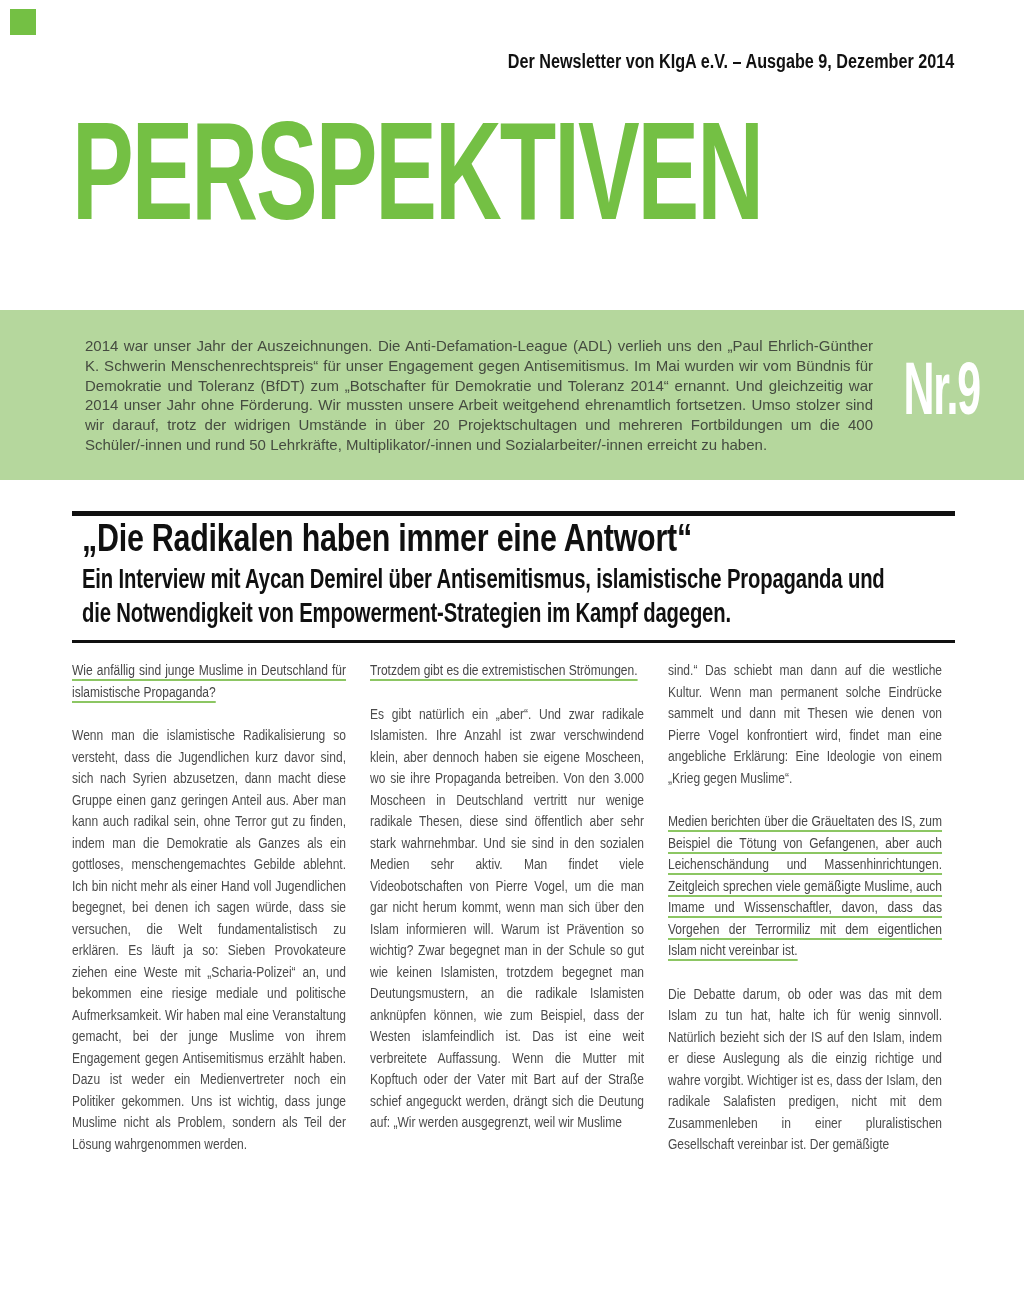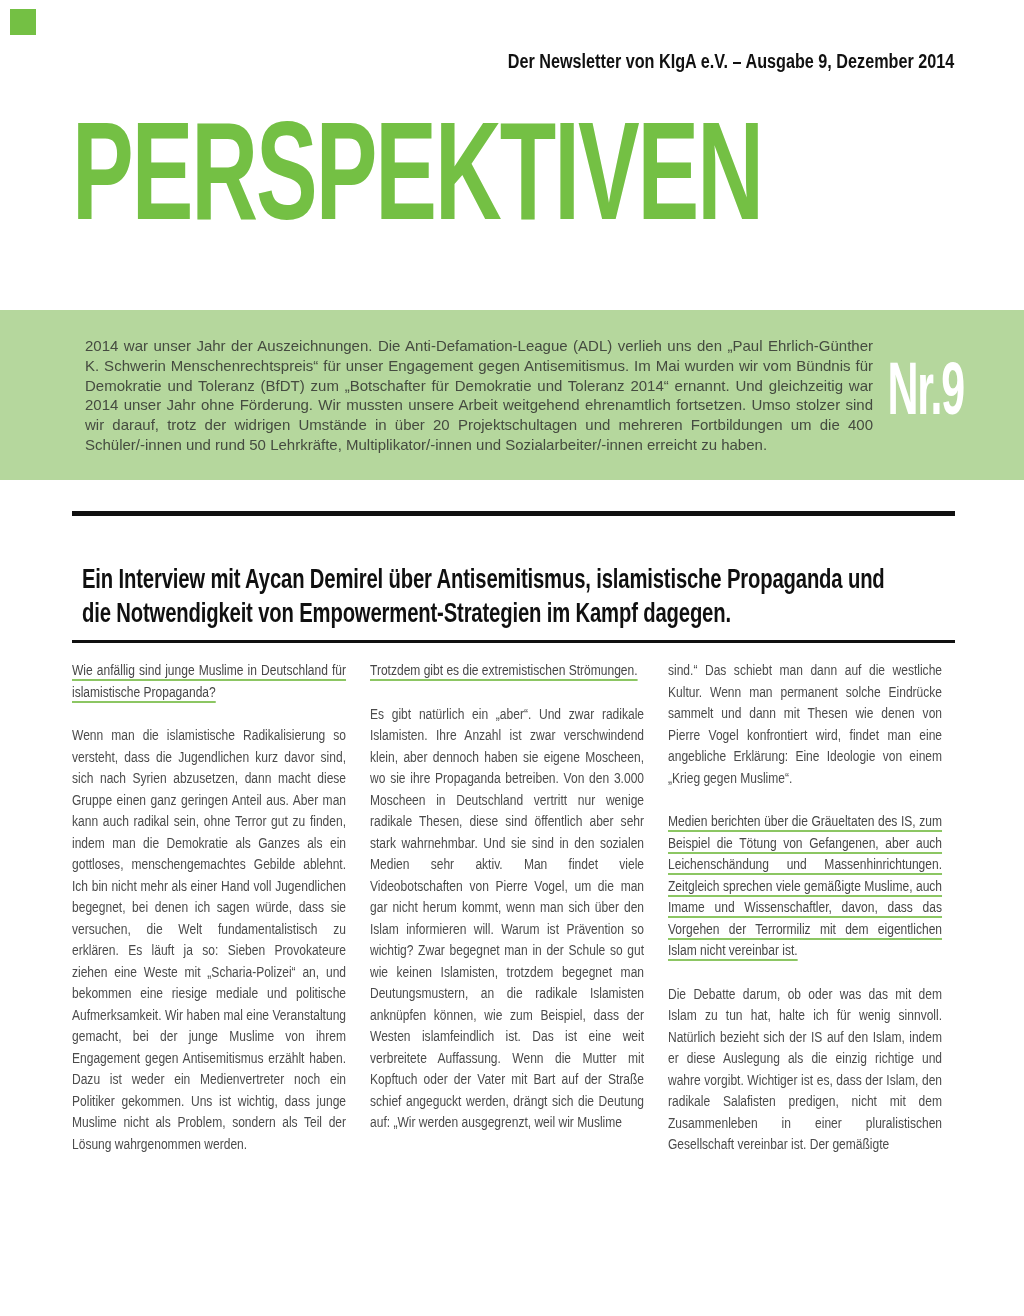--- a/index.html
+++ b/index.html
@@ -16,21 +16,21 @@
 
   .masthead-title{position:absolute;left:72px;top:101px;line-height:1;}
   .masthead-title .cond{font-weight:bold;font-size:140px;letter-spacing:-3px;color:#74c044;transform:scaleX(0.66);}
 
   .masthead-subtitle{position:absolute;left:76px;top:229px;line-height:1;}
   .masthead-subtitle .cond{font-weight:bold;font-size:33px;letter-spacing:-0.5px;color:#121212;transform:scaleX(0.66);}
 
   .banner{position:absolute;left:0;top:310px;width:1024px;height:170px;background:#b5d79d;}
   .banner-text{position:absolute;left:85px;top:26px;width:788px;font-size:15px;line-height:19.8px;
                color:#454b40;text-align:justify;}
-  .issue-badge{position:absolute;top:42px;right:60px;line-height:1;}
+  .issue-badge{position:absolute;top:42px;right:44px;line-height:1;}
   .issue-badge .cond{font-weight:bold;font-size:74px;letter-spacing:-2px;color:#ffffff;transform:scaleX(0.58);transform-origin:100% 0;}
 
   .rule-thick{position:absolute;left:72px;top:511px;width:883px;height:5px;background:#101010;}
   .rule-thin{position:absolute;left:72px;top:640px;width:883px;height:2.5px;background:#101010;}
 
   .headline{position:absolute;left:82px;top:518px;line-height:1;}
   .headline .cond{font-weight:bold;font-size:39px;letter-spacing:-0.3px;color:#101010;transform:scaleX(0.78);}
 
   .subheadline{position:absolute;left:82px;top:562px;}
   .subheadline .cond{white-space:normal;width:1100px;font-weight:bold;font-size:27px;line-height:34px;
@@ -69,20 +69,23 @@
 
   <div class="banner">
     <div class="banner-text">2014 war unser Jahr der Auszeichnungen. Die Anti-Defamation-League (ADL) verlieh uns den „Paul Ehrlich-Günther K. Schwerin Menschenrechtspreis“ für unser Engagement gegen Antisemitismus. Im Mai wurden wir vom Bündnis für Demokratie und Toleranz (BfDT) zum „Botschafter für Demokratie und Toleranz 2014“ ernannt. Und gleichzeitig war 2014 unser Jahr ohne Förderung. Wir mussten unsere Arbeit weitgehend ehrenamtlich fortsetzen. Umso stolzer sind wir darauf, trotz der widrigen Umstände in über 20 Projektschultagen und mehreren Fortbildungen um die 400 Schüler/-innen und rund 50 Lehrkräfte, Multiplikator/-innen und Sozialarbeiter/-innen erreicht zu haben.</div>
     <div class="issue-badge">
       <span class="cond">Nr.9</span>
     </div>
   </div>
 
   <div class="rule-thick"></div>
 
+  <div class="headline">
+    <span class="cond">„Die Radikalen haben immer eine Antwort“</span>
+  </div>
 
   <div class="subheadline">
     <span class="cond">Ein Interview mit Aycan Demirel über Antisemitismus, islamistische Propaganda und die Notwendigkeit von Empowerment-Strategien im Kampf dagegen.</span>
   </div>
 
   <div class="rule-thin"></div>
 
   <div class="columns">
 
     <div class="col">

